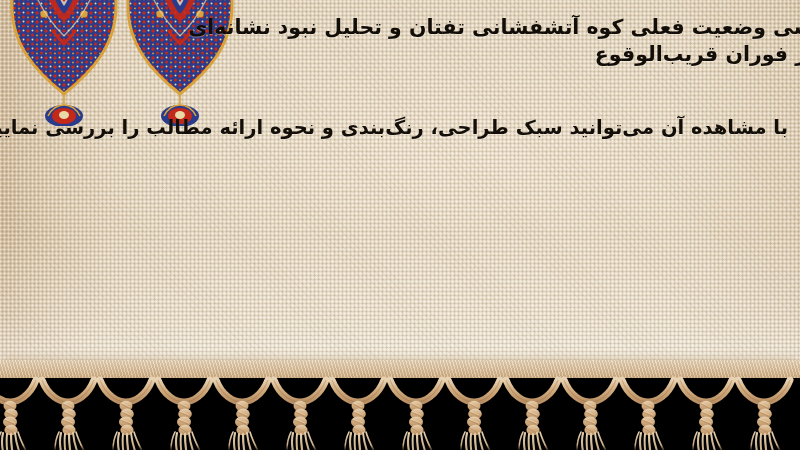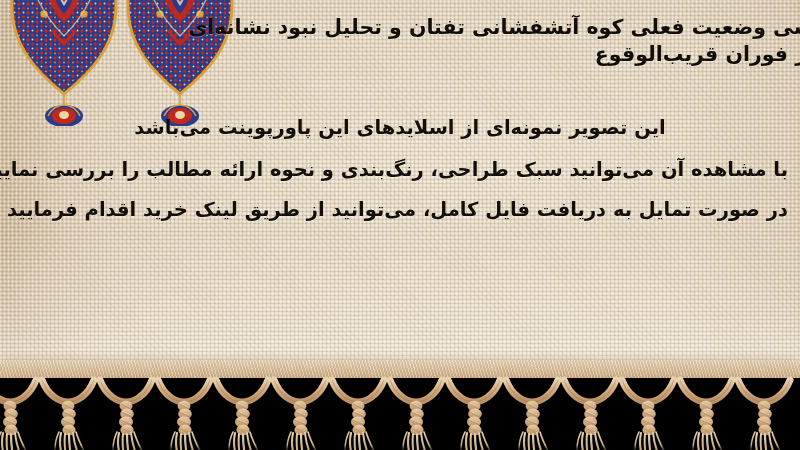--- a/index.html
+++ b/index.html
@@ -285,23 +285,21 @@
       </g>
     </svg>
   </div>
 
   <div id="heading-block">
     <span class="hline">سی وضعیت فعلی کوه آتشفشانی تفتان و تحلیل نبود نشانه‌ای</span>
     <span class="hline">از فوران قریب‌الوقوع</span>
   </div>
 
   <div id="body-block">
-    <span class="bline">این تصویر نمونه‌ای از اسلایدهای این پاورپوینت می‌باشد</span>
     <span class="bline">با مشاهده آن می‌توانید سبک طراحی، رنگ‌بندی و نحوه ارائه مطالب را بررسی نمایید</span>
-    <span class="bline">در صورت تمایل به دریافت فایل کامل، می‌توانید از طریق لینک خرید اقدام فرمایید</span>
   </div>
 
   <div id="fringe-band"></div>
 
   <div id="black-field"></div>
 
   <div id="tassel-layer">
     <svg width="800" height="92" viewBox="0 0 800 92" aria-hidden="true">
       <defs>
         <linearGradient id="cordG" x1="0" y1="0" x2="0" y2="1">

